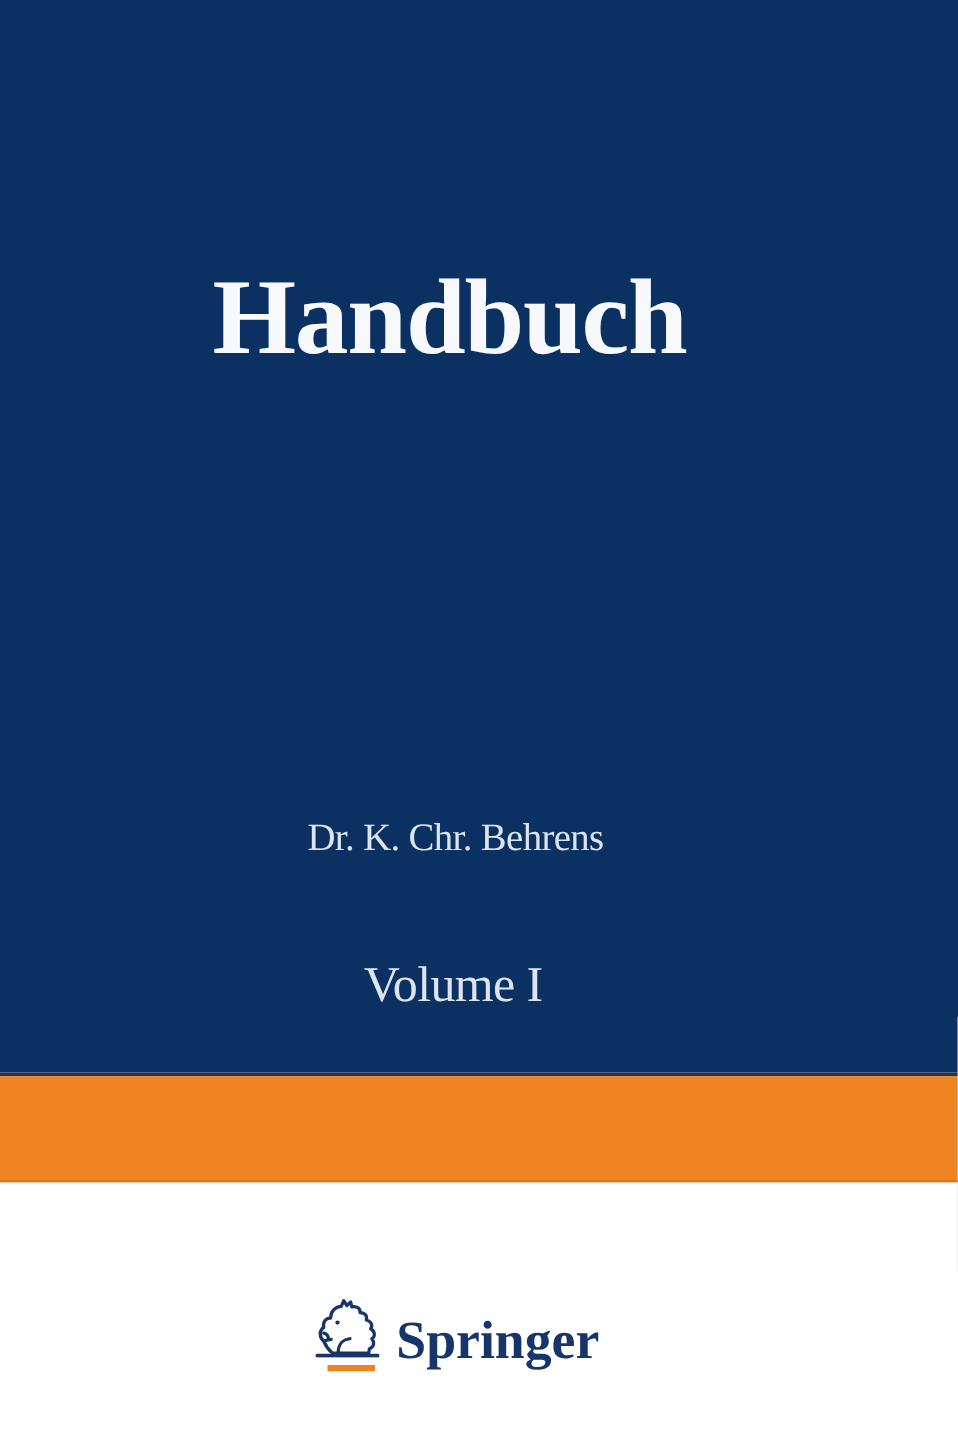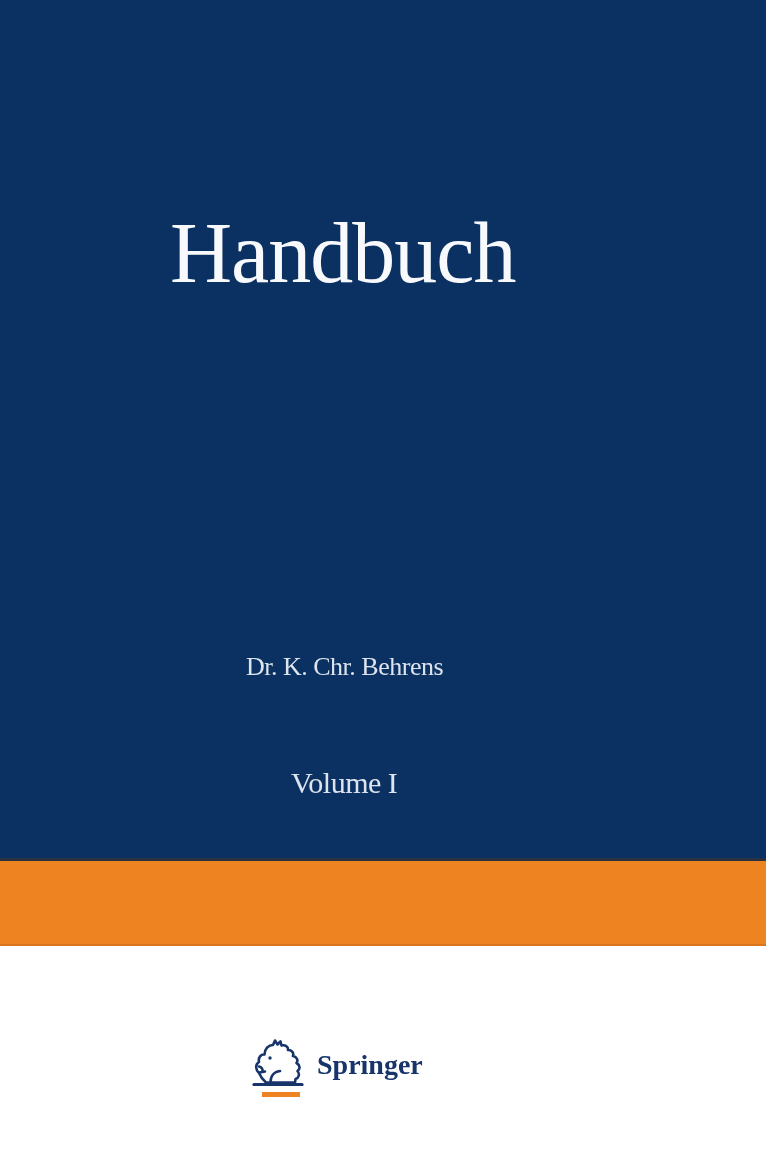--- a/index.html
+++ b/index.html
@@ -42,52 +42,52 @@
     border-bottom:2px solid var(--orange_seam);
   }
   .panel-white{
     position:absolute;left:0;top:946px;
     width:766px;height:214px;
     background:var(--white);
   }
   .title{
     position:absolute;left:170px;top:211px;
     font-size:86px;line-height:84px;
-    font-weight:normal;
+    font-weight:bold;
     letter-spacing:-1px;
     color:var(--title_text);
   }
   .title .line{display:block;white-space:nowrap;}
   .author{
     position:absolute;left:246px;top:654px;
-    font-size:26px;line-height:1;
+    font-size:31px;line-height:1;
     letter-spacing:-0.5px;
     color:var(--subtitle_text);
     white-space:nowrap;
   }
   .volume{
     position:absolute;left:291px;top:768px;
-    font-size:30px;line-height:1;
+    font-size:40px;line-height:1;
     letter-spacing:-0.5px;
     color:var(--subtitle_text);
     white-space:nowrap;
   }
   .horse{
     position:absolute;left:252px;top:1039px;
     width:52px;height:47px;display:block;
   }
   .horse svg{display:block;width:100%;height:100%;}
   .horse-underline{
     position:absolute;left:262px;top:1092px;
     width:38px;height:5px;
     background:var(--orange);
   }
   .publisher-name{
     position:absolute;left:317px;top:1051px;
-    font-size:28px;line-height:1;
+    font-size:43px;line-height:1;
     font-weight:bold;
     color:var(--logo_navy);
     white-space:nowrap;
   }
 </style>
 </head>
 <body>
 
 <div class="cover">
 

